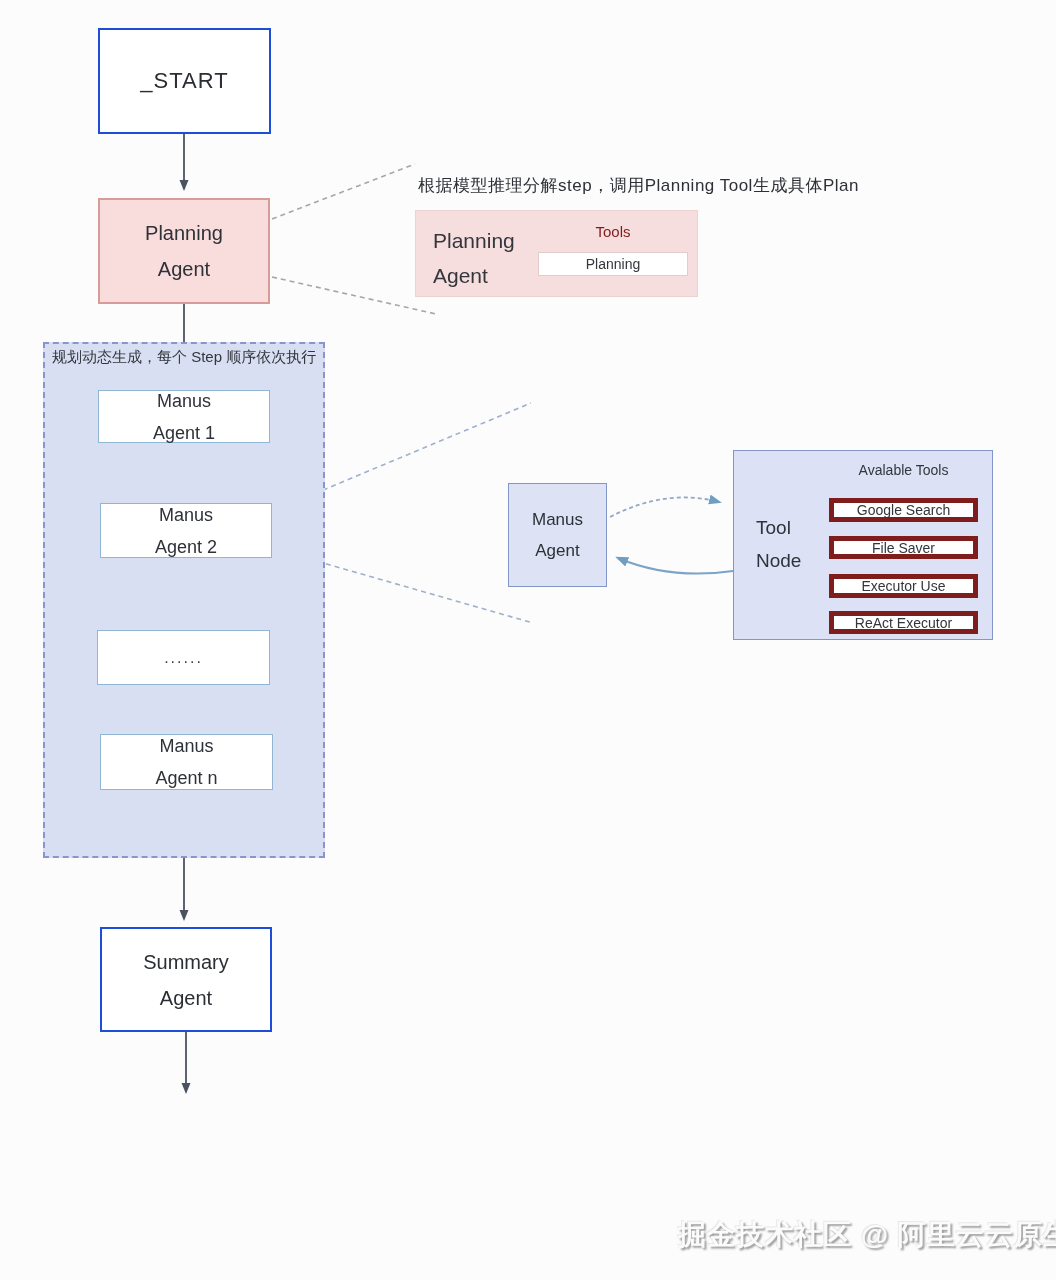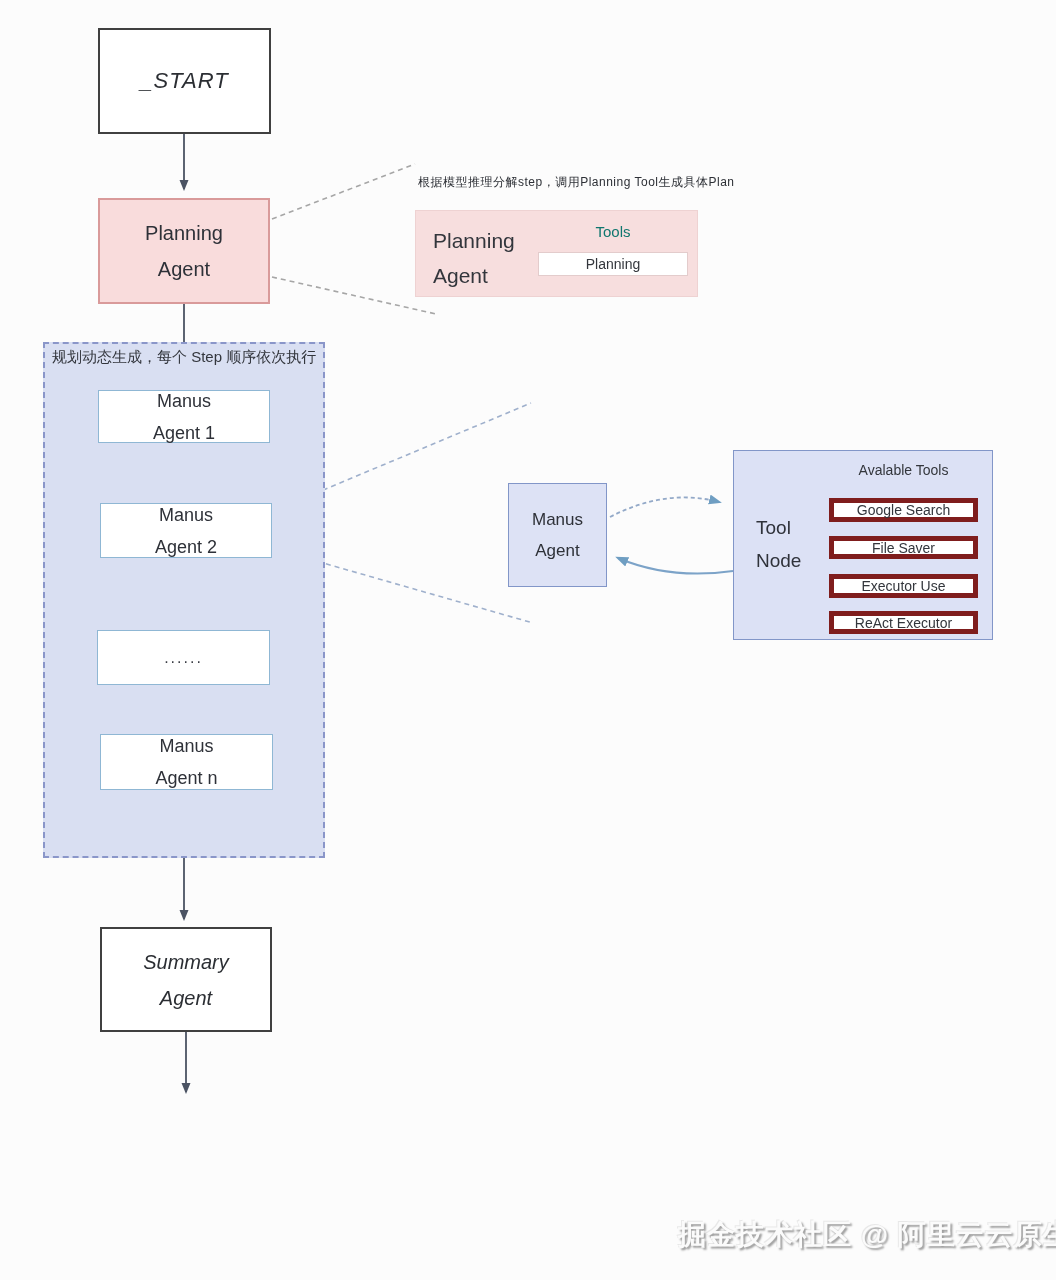--- a/index.html
+++ b/index.html
@@ -7,55 +7,55 @@
     position:relative;width:1056px;height:1280px;overflow:hidden;
     background:#fcfcfc;
     font-family:"Liberation Sans","DejaVu Sans",sans-serif;
     color:#2e3138;
   }
   .node{
     position:absolute;display:flex;flex-direction:column;
     align-items:center;justify-content:center;text-align:center;
     box-sizing:border-box;background:#ffffff;
   }
-  .dark-border{border:2px solid #404040;color:#2b2e33;font-style:italic;}
+  .dark-border{border:2px solid #1d4ed8;color:#2b2e33;}
   .big-label{font-size:22px;letter-spacing:1px;}
   .two-line span{display:block;}
   .pink{background:#f9dcdc;border:2px solid #d99a9a;}
   .pink .two-line{line-height:36px;font-size:20px;}
   .region{
     position:absolute;box-sizing:border-box;
     background:#dade f2;
     background:#d9dff2;
     border:2px dashed #8a96c9;
   }
   .region-label{
     position:absolute;font-size:15px;color:#33363d;white-space:nowrap;
   }
   .manus-box{
     border:1.5px solid #8fb7d4;background:#ffffff;
     font-size:18px;line-height:32px;
   }
   .ellipsis{font-size:16px;letter-spacing:2px;color:#3a3d44;}
   .summary .two-line,.dark-two .two-line{line-height:36px;font-size:20px;}
   .caption{
-    position:absolute;font-size:12px;color:#2d3036;white-space:nowrap;
+    position:absolute;font-size:17px;color:#2d3036;white-space:nowrap;
     letter-spacing:0.5px;
   }
   .pcard{
     position:absolute;box-sizing:border-box;
     background:#f7dede;border:1.5px solid #eed2d2;
   }
   .pcard-agent{
     position:absolute;left:17px;top:12px;font-size:21px;line-height:35px;
     color:#33363c;
   }
   .pcard-tools-label{
     position:absolute;left:122px;top:12px;width:150px;text-align:center;
-    font-size:15px;color:#0f766e;
+    font-size:15px;color:#7f1d1d;
   }
   .chip{
     position:absolute;box-sizing:border-box;background:#ffffff;
     display:flex;align-items:center;justify-content:center;
     font-size:14px;color:#33363c;
   }
   .pcard .chip{border:1px solid #e3cccc;}
   .blue-node{
     background:#dde2f5;border:1.5px solid #8296c8;
   }

